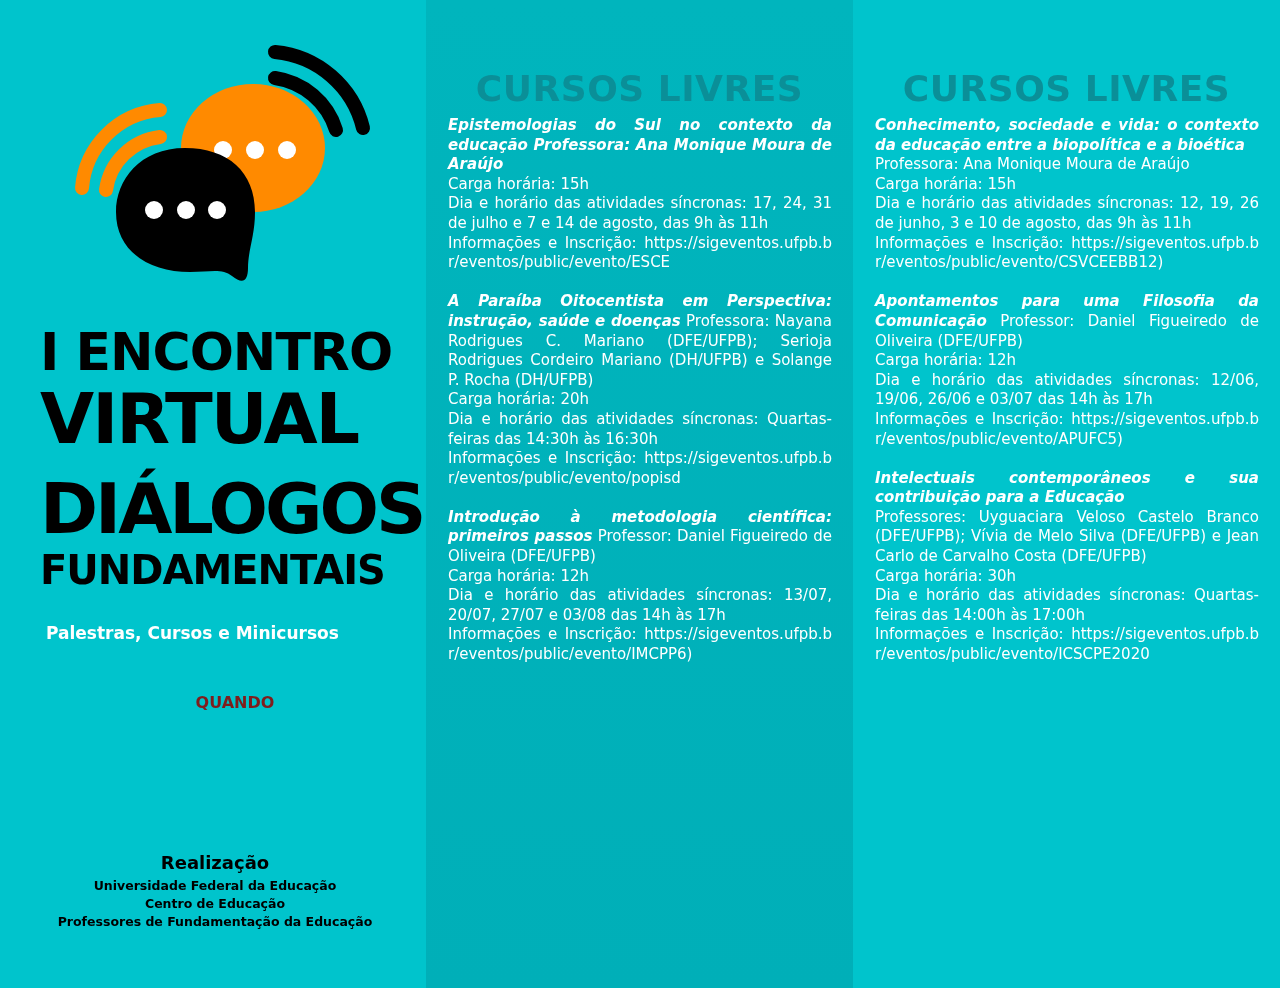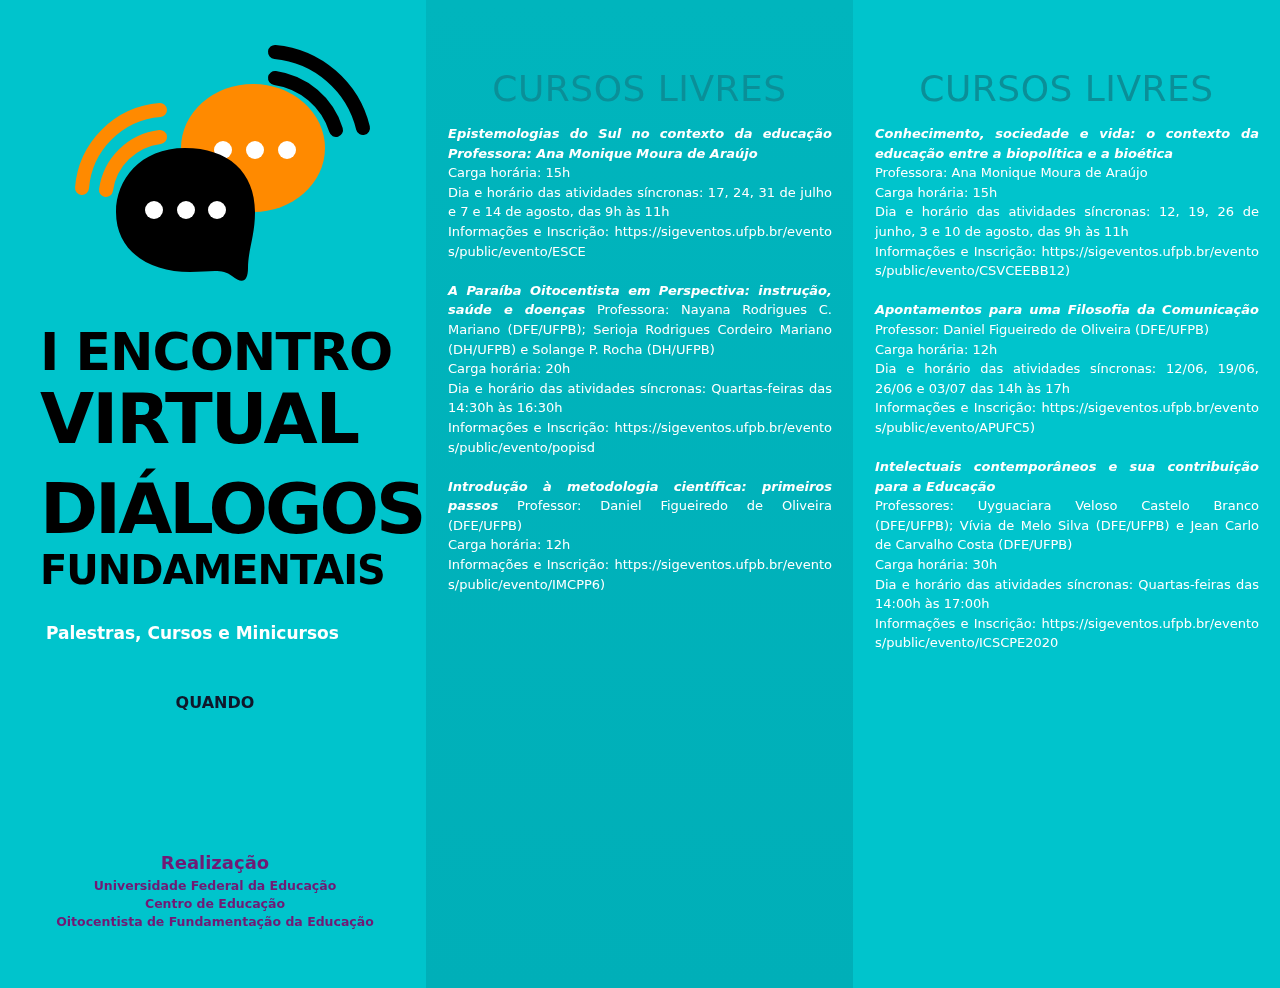--- a/index.html
+++ b/index.html
@@ -13,29 +13,29 @@
   .logo { position:absolute; left:60px; top:40px; width:320px; height:250px; }
 
   .title-block { position:absolute; left:40px; top:305px; width:360px; color:#000000; font-family:"DejaVu Sans", sans-serif; font-weight:bold; line-height:1; }
   .title-line { display:block; white-space:nowrap; }
   .t1 { font-size:52px; letter-spacing:-1px; margin-bottom:6px; }
   .t2 { font-size:70px; letter-spacing:-2px; margin-bottom:20px; }
   .t3 { font-size:70px; letter-spacing:-3px; margin-bottom:6px; }
   .t4 { font-size:40px; letter-spacing:-1px; }
 
   .subtitle { position:absolute; left:46px; top:623px; color:#fff; font-size:17px; font-weight:bold; }
-  .when-label { position:absolute; left:0; width:430px; top:693px; text-align:center; color:#0f172a; font-size:16px; font-weight:bold; }
+  .when-label { position:absolute; left:0; width:430px; top:693px; text-align:center; color:#7f1d1d; font-size:16px; font-weight:bold;padding-left:20px; }
   .when-value { position:absolute; left:0; width:430px; top:720px; text-align:center; color:#fff; font-size:16px; font-weight:bold; }
 
-  .credits { position:absolute; left:0; width:430px; top:852px; text-align:center; color:#701a75; font-weight:bold; }
+  .credits { position:absolute; left:0; width:430px; top:852px; text-align:center; color:#000000; font-weight:bold; }
   .credits-title { font-size:18px; margin-bottom:4px; }
   .credits-line { font-size:12.5px; line-height:18px; }
 
-  .col-heading { position:absolute; top:38px; width:427px; text-align:center; color:#0a8f98; font-size:36px; font-weight:normal; letter-spacing:0.5px; }
-  .col-body { position:absolute; top:116px; width:384px; color:#fff; font-size:13px; line-height:19.6px; text-align:justify;margin-top:8px; }
+  .col-heading { position:absolute; top:38px; width:427px; text-align:center; color:#0a8f98; font-size:36px; font-weight:bold; letter-spacing:0.5px; }
+  .col-body { position:absolute; top:116px; width:384px; color:#fff; font-size:15px; line-height:19.6px; text-align:justify; }
   .mid .col-body { left:22px; }
   .right .col-body { left:22px; }
   .course { margin-bottom:19.6px; }
   .course-title { font-weight:bold; font-style:italic; }
   .course-line { display:block; }
   .link { color:#fff; text-decoration:none; word-break:break-all; }
 </style>
 </head>
 <body>
 
@@ -68,21 +68,21 @@
       <span class="title-line t4">FUNDAMENTAIS</span>
     </h1>
 
     <div class="subtitle">Palestras, Cursos e Minicursos</div>
     <div class="when-label">QUANDO</div>
 
     <div class="credits">
       <div class="credits-title">Realização</div>
       <div class="credits-line">Universidade Federal da Educação</div>
       <div class="credits-line">Centro de Educação</div>
-      <div class="credits-line">Oitocentista de Fundamentação da Educação</div>
+      <div class="credits-line">Professores de Fundamentação da Educação</div>
     </div>
   </section>
 
   <section class="panel panel-mid mid">
     <h2 class="col-heading">CURSOS LIVRES</h2>
     <div class="col-body">
 
       <div class="course">
         <span class="course-title">Epistemologias do Sul no contexto da educação Professora: Ana Monique Moura de Araújo</span>
         <span class="course-line">Carga horária: 15h</span>
@@ -101,20 +101,21 @@
         <span class="course-line">
           <span>Informações e Inscrição:</span>
           <a class="link">https://sigeventos.ufpb.br/eventos/public/evento/popisd</a>
         </span>
       </div>
 
       <div class="course">
         <span class="course-title">Introdução à metodologia científica: primeiros passos</span>
         <span>Professor: Daniel Figueiredo de Oliveira (DFE/UFPB)</span>
         <span class="course-line">Carga horária: 12h</span>
+        <span class="course-line">Dia e horário das atividades síncronas: 13/07, 20/07, 27/07 e 03/08 das 14h às 17h</span>
         <span class="course-line">
           <span>Informações e Inscrição:</span>
           <a class="link">https://sigeventos.ufpb.br/eventos/public/evento/IMCPP6)</a>
         </span>
       </div>
 
     </div>
   </section>
 
   <section class="panel panel-right right">

